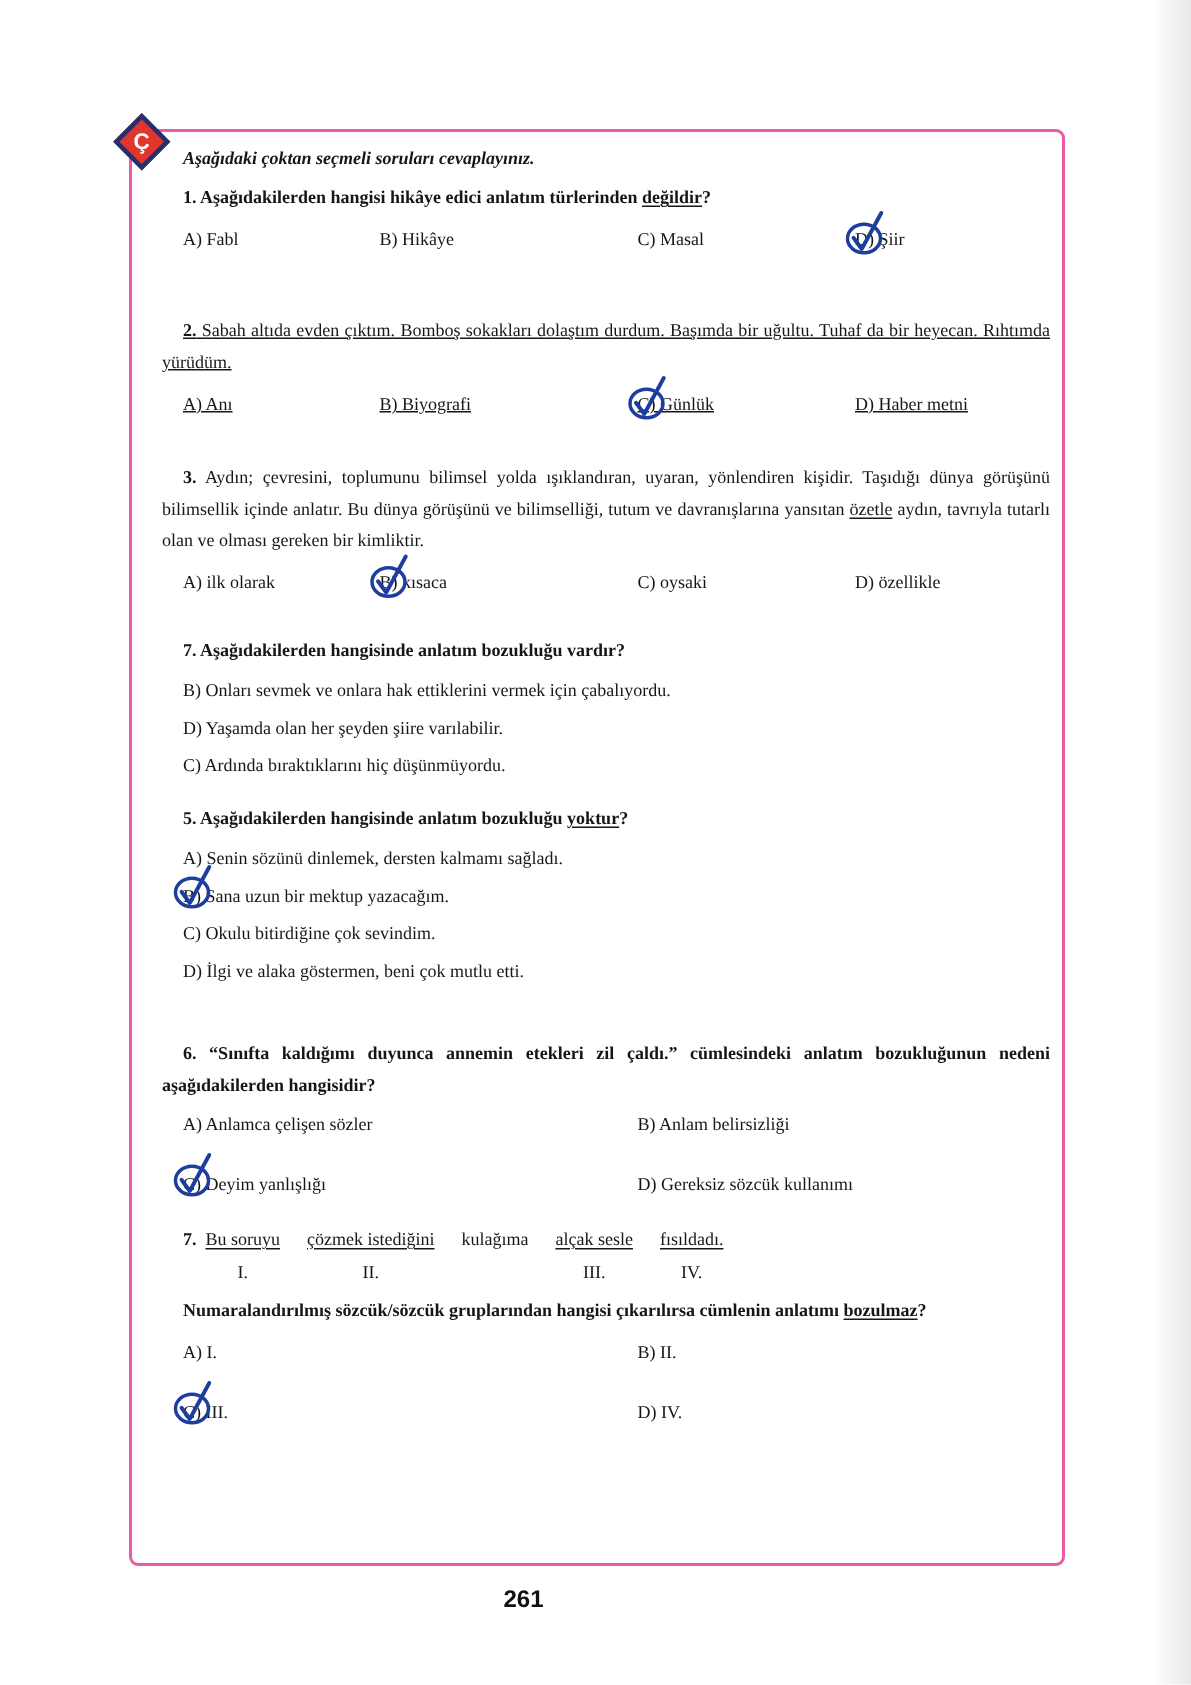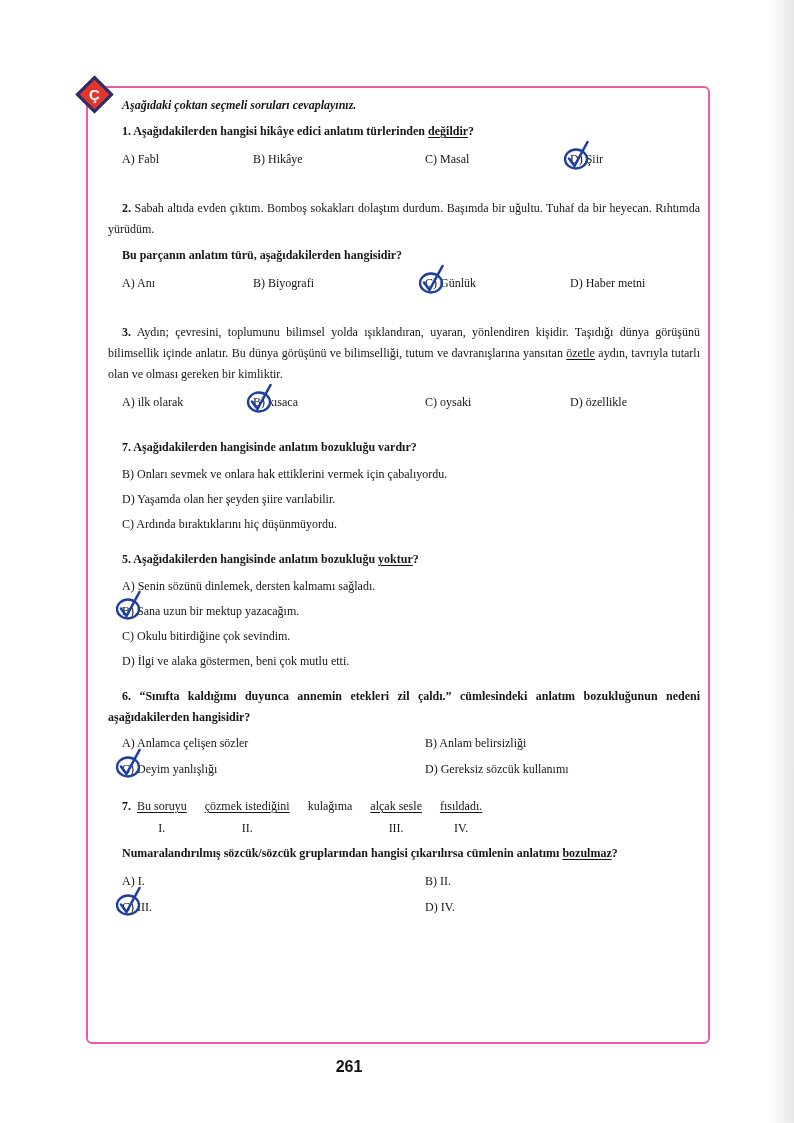--- a/index.html
+++ b/index.html
@@ -31,24 +31,24 @@
   }
   p{margin:0;}
   .b{font-weight:bold;}
   .u{text-decoration:underline;text-underline-offset:2px;}
   .indent{text-indent:14px;}
   .justify{text-align:justify;}
   .qt{font-weight:bold;}
   .instruction{font-weight:bold;font-style:italic;margin-left:14px;}
   .mt5{margin-top:5px;} .mt7{margin-top:7px;} .mt4{margin-top:4px;}
   .mt2{margin-top:2px;} .mt3{margin-top:3px;}
-  .sec-q2{margin-top:28px;} .sec-q3{margin-top:28px;} .sec-q4{margin-top:24px;}
-  .sec-q5{margin-top:12px;} .sec-q6{margin-top:12px;} .sec-q7{margin-top:14px;}
+  .sec-q2{margin-top:40px;text-decoration:underline;} .sec-q3{margin-top:28px;} .sec-q4{margin-top:24px;}
+  .sec-q5{margin-top:12px;} .sec-q6{margin-top:32px;} .sec-q7{margin-top:14px;}
   .opt-row4{display:grid;grid-template-columns:131px 172px 145px auto;margin-left:14px;}
-  .opt-row2{display:grid;grid-template-columns:303px auto;row-gap:1px;margin-left:14px;line-height:25px;}
+  .opt-row2{display:grid;grid-template-columns:303px auto;row-gap:15px;margin-left:14px;line-height:25px;}
   .opt-cell{position:relative;}
   .opt-list{margin-left:14px;line-height:25px;}
   .opt-line{position:relative;}
   .check{position:absolute;left:-8px;top:-11px;width:30px;height:34px;pointer-events:none;}
   .q7-sentence{display:flex;margin-left:14px;align-items:flex-start;}
   .q7-num{margin-right:6px;}
   .seg{display:flex;flex-direction:column;align-items:center;margin-right:18px;}
   .seg-numeral{margin-top:1px;}
   .page-number{
     position:absolute;left:0;top:1058px;width:698px;text-align:center;
@@ -79,21 +79,20 @@
                 <ellipse cx="14" cy="21" rx="11" ry="9.5" fill="none" stroke="#1d3e9e" stroke-width="2.3"></ellipse>
                 <path d="M7 20.5 L12.5 28 L25.5 4" fill="none" stroke="#1d3e9e" stroke-width="2.6" stroke-linecap="round" stroke-linejoin="round"></path>
               </svg></span>
           <span>D) Şiir</span>
         </span>
       </div>
     </div>
 
     <div class="sec-q2">
       <p class="indent justify"><span class="b">2.</span><span> Sabah altıda evden çıktım. Bomboş sokakları dolaştım durdum. Başımda bir uğultu. Tuhaf da bir heyecan. Rıhtımda yürüdüm.</span></p>
-      <p class="qt indent mt5">Bu parçanın anlatım türü, aşağıdakilerden hangisidir?</p>
       <div class="opt-row4 mt7">
         <span class="opt-cell"><span>A) Anı</span></span>
         <span class="opt-cell"><span>B) Biyografi</span></span>
         <span class="opt-cell">
           <span class="check"><svg viewBox="0 0 30 34" width="30" height="34">
                 <ellipse cx="14" cy="21" rx="11" ry="9.5" fill="none" stroke="#1d3e9e" stroke-width="2.3"></ellipse>
                 <path d="M7 20.5 L12.5 28 L25.5 4" fill="none" stroke="#1d3e9e" stroke-width="2.6" stroke-linecap="round" stroke-linejoin="round"></path>
               </svg></span>
           <span>C) Günlük</span>
         </span>

